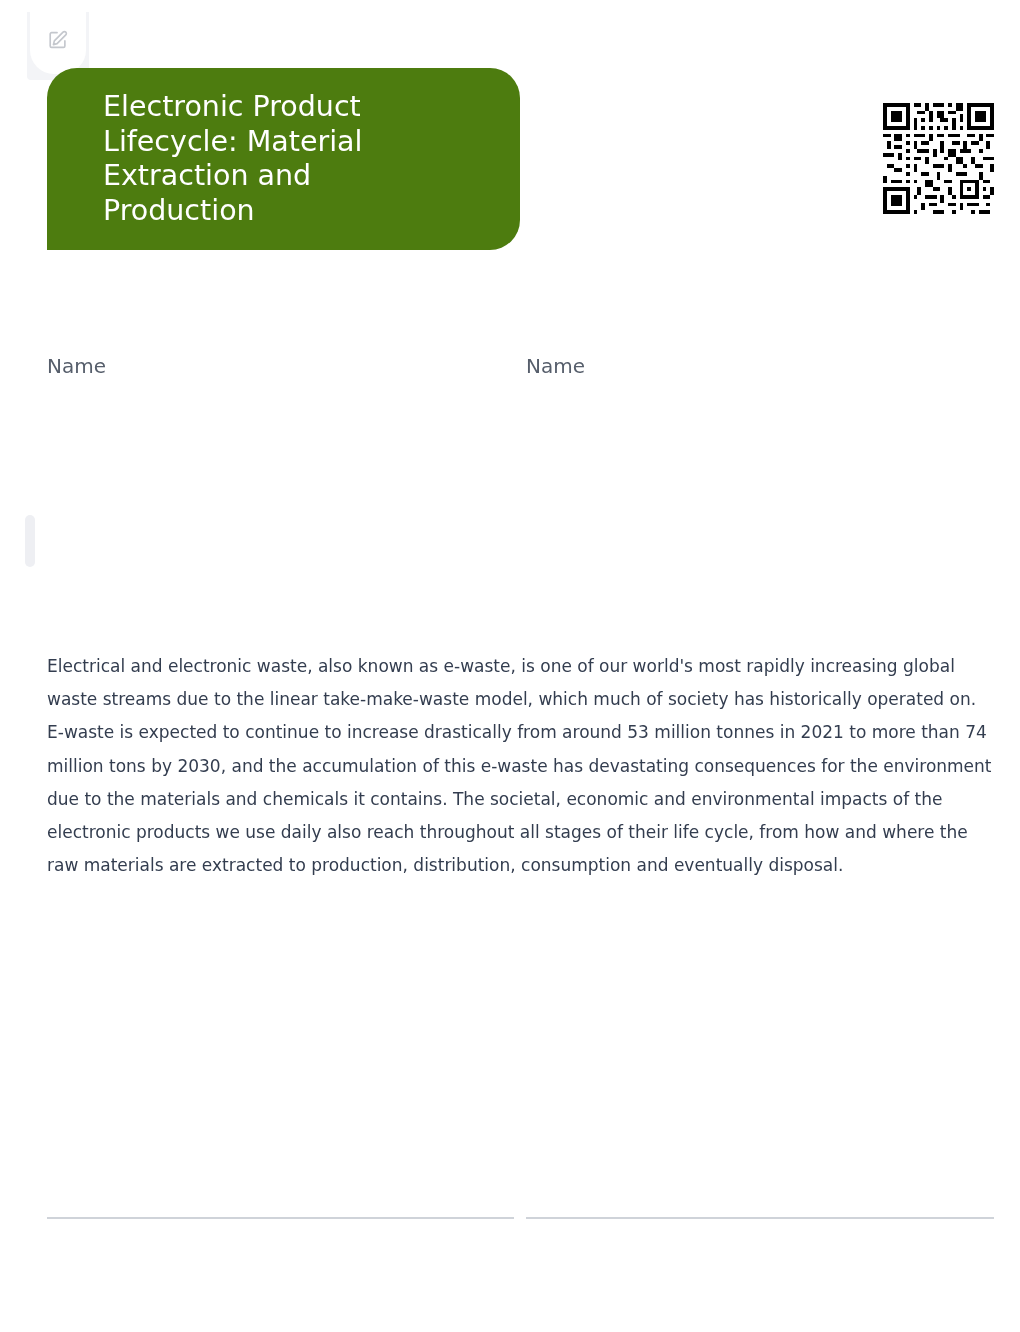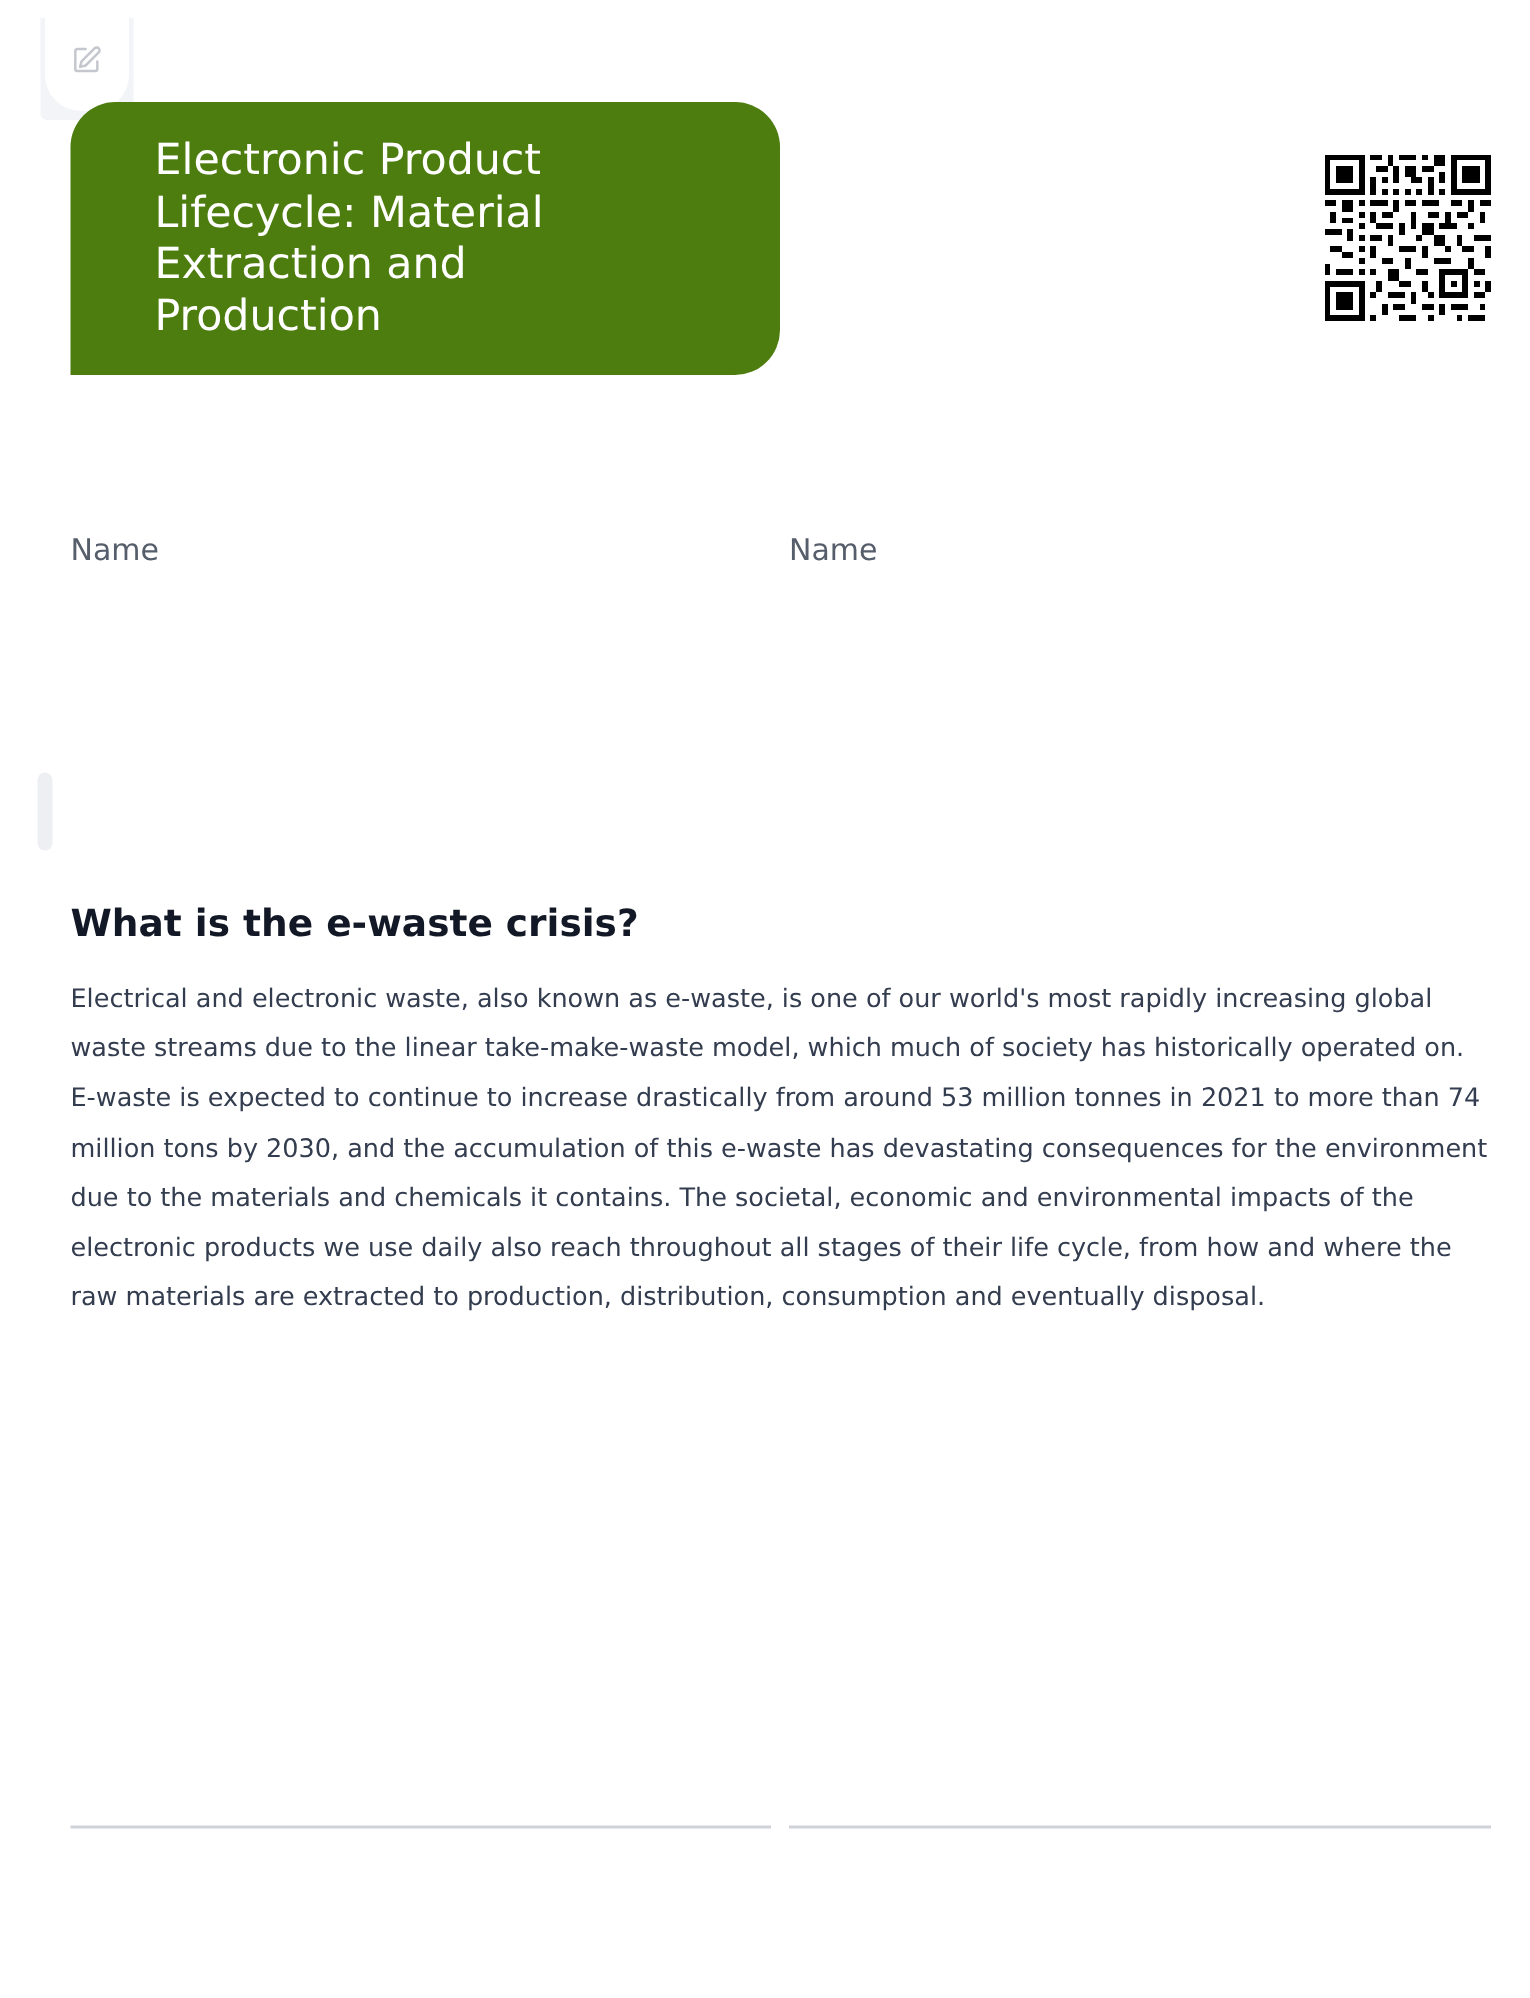--- a/index.html
+++ b/index.html
@@ -264,19 +264,18 @@
           <rect x="23" y="28" width="1" height="1"></rect>
           <rect x="25" y="28" width="3" height="1"></rect>
       </g>
     </svg>
   </div>
 
   <div class="field-label field-name">Name</div>
   <div class="field-label field-class">Name</div>
 
   <div class="section-bar"></div>
-  <h3 class="sub-heading">What is the e-waste crisis?</h3>
   <p class="body-text">Electrical and electronic waste, also known as e-waste, is one of our world's most rapidly increasing global waste streams due to the linear take-make-waste model, which much of society has historically operated on. E-waste is expected to continue to increase drastically from around 53 million tonnes in 2021 to more than 74 million tons by 2030, and the accumulation of this e-waste has devastating consequences for the environment due to the materials and chemicals it contains. The societal, economic and environmental impacts of the electronic products we use daily also reach throughout all stages of their life cycle, from how and where the raw materials are extracted to production, distribution, consumption and eventually disposal.</p>
 
   <div class="footer-line footer-line-left"></div>
   <div class="footer-line footer-line-right"></div>
 
 </div>
 
 </body></html>

